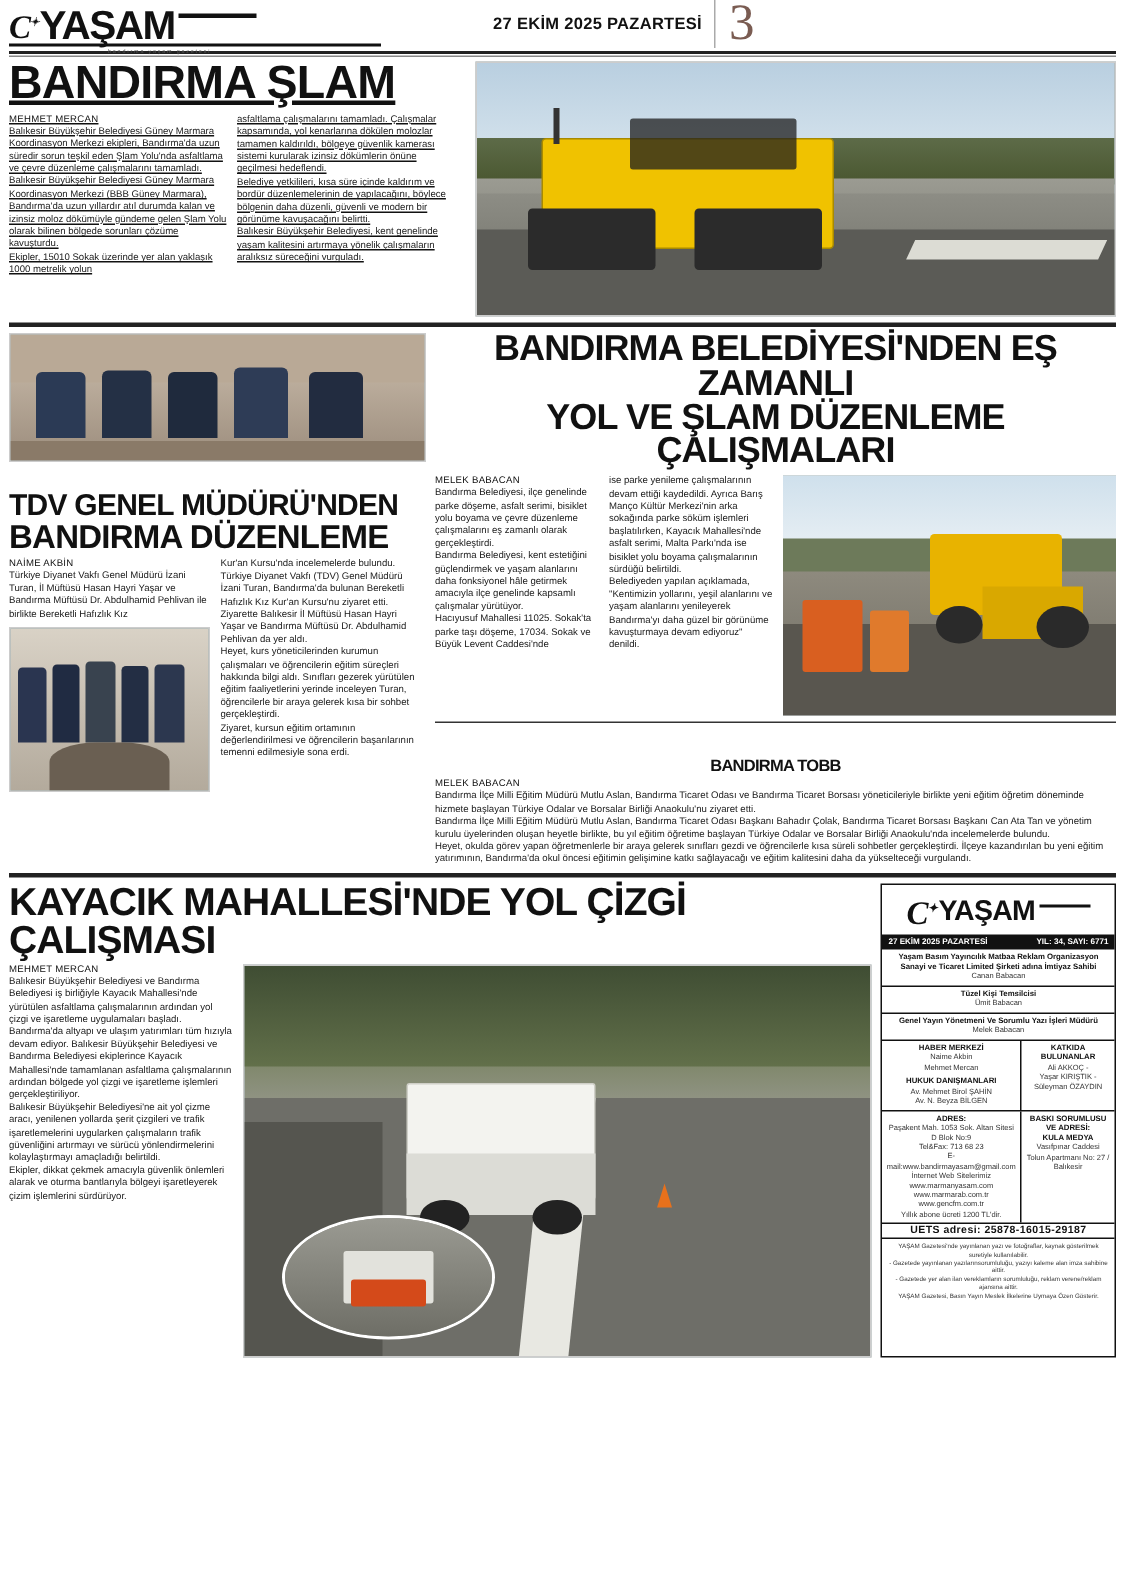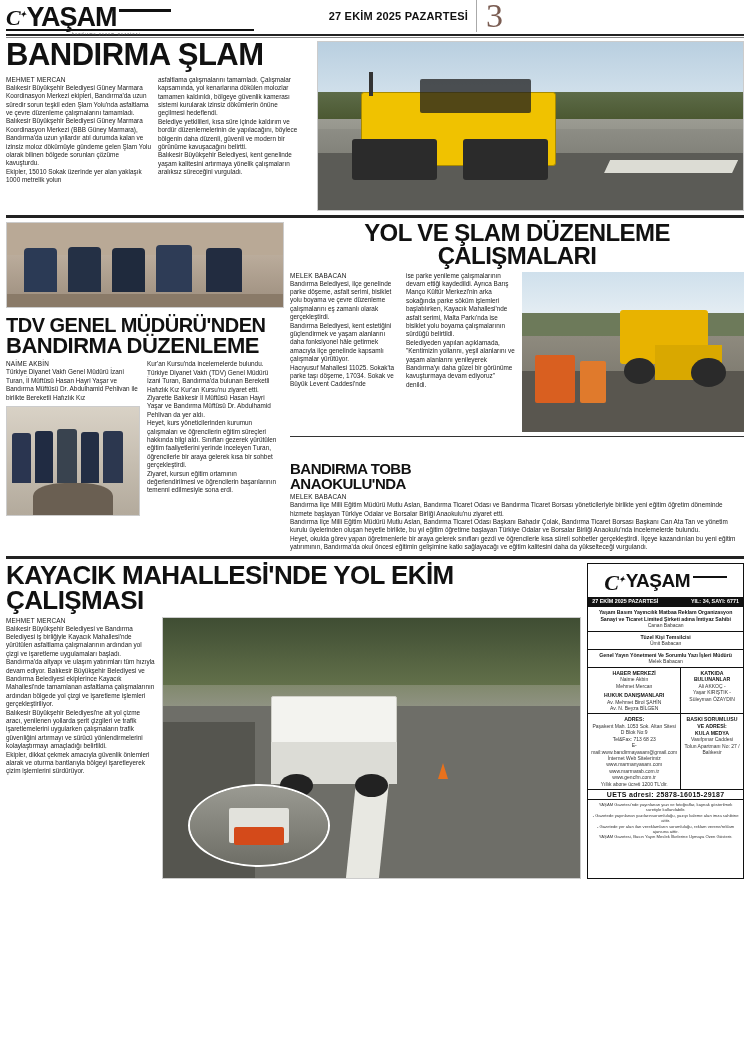--- a/index.html
+++ b/index.html
@@ -35,21 +35,21 @@
   .head-rule2 { height:1px; background:#888; margin:1px 0 3px 0; }
 
   
   .hl { font-weight:bold; line-height:0.96; letter-spacing:-0.5px; }
   .byline { font-size:6.4px; font-weight:normal; letter-spacing:0.2px; margin-bottom:1px; }
   .body-txt { font-size:6.4px; line-height:8.4px; text-align:left; color:#1a1a1a; }
   .rule-thick { height:3px; background:#222; }
   .rule-thin { height:1px; background:#333; }
 
   
-  .a1 { position:relative; }
+  .a1 { position:relative;text-decoration:underline; }
   .a1-top { display:flex; gap:6px; }
   .a1-left { width:305px; }
   .a1-hl { font-size:31px; text-transform:uppercase; line-height:0.93; }
   .a1-cols { display:flex; gap:7px; margin-top:6px; }
   .a1-col { width:145px; }
   .a1-photo { flex:1; height:170px; position:relative; overflow:hidden; border:1px solid #ccc; }
 
   
   .photo { position:relative; overflow:hidden; background:#9aa; }
   .sky { position:absolute; left:0; right:0; top:0; background:linear-gradient(#b9cfe0,#dce8f0); }
@@ -60,21 +60,21 @@
   .a2-body { display:flex; gap:6px; margin-top:4px; }
   .a2-col { width:110px; }
   .a2-photo { flex:1; height:160px; }
 
   
   .a3-hl1 { font-size:20px; }
   .a3-hl2 { font-size:22px; }
   .a3-cols { display:flex; gap:7px; margin-top:4px; }
 
   
-  .a4-hl { font-size:15px; text-align:left; line-height:1.02;margin-top:24px; }
+  .a4-hl { font-size:11px; text-align:center; line-height:1.02;margin-top:24px; }
 
   
   .a5-hl { font-size:26px; letter-spacing:-0.6px; }
 
   
   .imprint { border:1px solid #111; width:158px; font-size:5px; text-align:center; }
   .imp-logo { text-align:center; padding:3px 0 1px; }
   .imp-logo .logo-main { font-size:19px; justify-content:center; letter-spacing:-0.5px; }
   .imp-logo .logo-bar { width:34px; height:2px; margin-bottom:8px; }
   .imp-bar { background:#111; color:#fff; display:flex; justify-content:space-between;
@@ -159,21 +159,21 @@
       <div class="photo" style="height:86px;border:1px solid #ccc">
         <div style="position:absolute;inset:0;background:linear-gradient(#cdbfae,#9c8d7d)"></div>
         <div style="position:absolute;left:0;top:0;width:100%;height:38%;background:#b9a996"></div>
         <div style="position:absolute;left:6%;top:30%;width:12%;height:52%;background:#2b3a55;border-radius:4px 4px 0 0"></div>
         <div style="position:absolute;left:22%;top:28%;width:12%;height:54%;background:#243045;border-radius:4px 4px 0 0"></div>
         <div style="position:absolute;left:38%;top:30%;width:12%;height:52%;background:#1f2a3d;border-radius:4px 4px 0 0"></div>
         <div style="position:absolute;left:54%;top:26%;width:13%;height:56%;background:#2e3c56;border-radius:4px 4px 0 0"></div>
         <div style="position:absolute;left:72%;top:30%;width:13%;height:52%;background:#222c40;border-radius:4px 4px 0 0"></div>
         <div style="position:absolute;left:0;bottom:0;width:100%;height:16%;background:#8a7a68"></div>
       </div>
-      <div class="hl a3-hl1" style="margin-top:8px">TDV GENEL MÜDÜRÜ'NDEN</div>
+      <div class="hl a3-hl1" style="margin-top:20px">TDV GENEL MÜDÜRÜ'NDEN</div>
       <div class="hl a3-hl2">BANDIRMA DÜZENLEME</div>
       <div class="a3-cols">
         <div style="width:134px">
           <div class="byline">NAİME AKBİN</div>
           <div class="body-txt">
               <div>Türkiye Diyanet Vakfı Genel Müdürü İzani Turan, İl Müftüsü Hasan Hayri Yaşar ve Bandırma Müftüsü Dr. Abdulhamid Pehlivan ile birlikte Bereketli Hafızlık Kız</div>
             </div>
           <div class="photo" style="height:110px;margin-top:4px;border:1px solid #ccc">
             <div style="position:absolute;inset:0;background:linear-gradient(#d9d2c6,#b3aa9c)"></div>
             <div style="position:absolute;left:4%;top:24%;width:14%;height:46%;background:#2a3550;border-radius:3px 3px 0 0"></div>
@@ -191,20 +191,21 @@
               <div>Heyet, kurs yöneticilerinden kurumun çalışmaları ve öğrencilerin eğitim süreçleri hakkında bilgi aldı. Sınıfları gezerek yürütülen eğitim faaliyetlerini yerinde inceleyen Turan, öğrencilerle bir araya gelerek kısa bir sohbet gerçekleştirdi.</div>
               <div>Ziyaret, kursun eğitim ortamının değerlendirilmesi ve öğrencilerin başarılarının temenni edilmesiyle sona erdi.</div>
             </div>
         </div>
       </div>
     </div>
 
     <div style="flex:1">
       <div>
         <div class="hl a2-hl">
+          <div>BANDIRMA BELEDİYESİ'NDEN EŞ ZAMANLI</div>
           <div>YOL VE ŞLAM DÜZENLEME ÇALIŞMALARI</div>
         </div>
         <div class="a2-body">
           <div class="a2-col">
             <div class="byline">MELEK BABACAN</div>
             <div class="body-txt">
                 <div>Bandırma Belediyesi, ilçe genelinde parke döşeme, asfalt serimi, bisiklet yolu boyama ve çevre düzenleme çalışmalarını eş zamanlı olarak gerçekleştirdi.</div>
                 <div>Bandırma Belediyesi, kent estetiğini güçlendirmek ve yaşam alanlarını daha fonksiyonel hâle getirmek amacıyla ilçe genelinde kapsamlı çalışmalar yürütüyor.</div>
                 <div>Hacıyusuf Mahallesi 11025. Sokak'ta parke taşı döşeme, 17034. Sokak ve Büyük Levent Caddesi'nde</div>
               </div>
@@ -227,37 +228,36 @@
             <div style="position:absolute;left:6%;top:52%;width:18%;height:30%;background:#d95f20;border-radius:2px"></div>
             <div style="position:absolute;left:26%;top:56%;width:12%;height:26%;background:#e07a2c;border-radius:2px"></div>
           </div>
         </div>
         <div class="rule-thin" style="margin:4px 0"></div>
       </div>
 
       <div>
         <div class="hl a4-hl">
           <div>BANDIRMA TOBB</div>
-          <div>ANAOKULU'NDA</div>
         </div>
         <div class="byline" style="margin-top:2px">MELEK BABACAN</div>
         <div class="body-txt">
             <div>Bandırma İlçe Milli Eğitim Müdürü Mutlu Aslan, Bandırma Ticaret Odası ve Bandırma Ticaret Borsası yöneticileriyle birlikte yeni eğitim öğretim döneminde hizmete başlayan Türkiye Odalar ve Borsalar Birliği Anaokulu'nu ziyaret etti.</div>
             <div>Bandırma İlçe Milli Eğitim Müdürü Mutlu Aslan, Bandırma Ticaret Odası Başkanı Bahadır Çolak, Bandırma Ticaret Borsası Başkanı Can Ata Tan ve yönetim kurulu üyelerinden oluşan heyetle birlikte, bu yıl eğitim öğretime başlayan Türkiye Odalar ve Borsalar Birliği Anaokulu'nda incelemelerde bulundu.</div>
             <div>Heyet, okulda görev yapan öğretmenlerle bir araya gelerek sınıfları gezdi ve öğrencilerle kısa süreli sohbetler gerçekleştirdi. İlçeye kazandırılan bu yeni eğitim yatırımının, Bandırma'da okul öncesi eğitimin gelişimine katkı sağlayacağı ve eğitim kalitesini daha da yükselteceği vurgulandı.</div>
           </div>
       </div>
     </div>
   </div>
 
   <div class="rule-thick" style="margin-top:4px"></div>
 
   <div style="display:flex; gap:6px; margin-top:4px;">
     <div style="width:580px">
-      <div class="hl a5-hl">KAYACIK MAHALLESİ'NDE YOL EKİM ÇALIŞMASI</div>
+      <div class="hl a5-hl">KAYACIK MAHALLESİ'NDE YOL ÇİZGİ ÇALIŞMASI</div>
       <div style="display:flex; gap:6px; margin-top:4px;">
         <div style="width:150px">
           <div class="byline">MEHMET MERCAN</div>
           <div class="body-txt">
               <div>Balıkesir Büyükşehir Belediyesi ve Bandırma Belediyesi iş birliğiyle Kayacık Mahallesi'nde yürütülen asfaltlama çalışmalarının ardından yol çizgi ve işaretleme uygulamaları başladı.</div>
               <div>Bandırma'da altyapı ve ulaşım yatırımları tüm hızıyla devam ediyor. Balıkesir Büyükşehir Belediyesi ve Bandırma Belediyesi ekiplerince Kayacık Mahallesi'nde tamamlanan asfaltlama çalışmalarının ardından bölgede yol çizgi ve işaretleme işlemleri gerçekleştiriliyor.</div>
               <div>Balıkesir Büyükşehir Belediyesi'ne ait yol çizme aracı, yenilenen yollarda şerit çizgileri ve trafik işaretlemelerini uygularken çalışmaların trafik güvenliğini artırmayı ve sürücü yönlendirmelerini kolaylaştırmayı amaçladığı belirtildi.</div>
               <div>Ekipler, dikkat çekmek amacıyla güvenlik önlemleri alarak ve oturma bantlarıyla bölgeyi işaretleyerek çizim işlemlerini sürdürüyor.</div>
             </div>
         </div>

